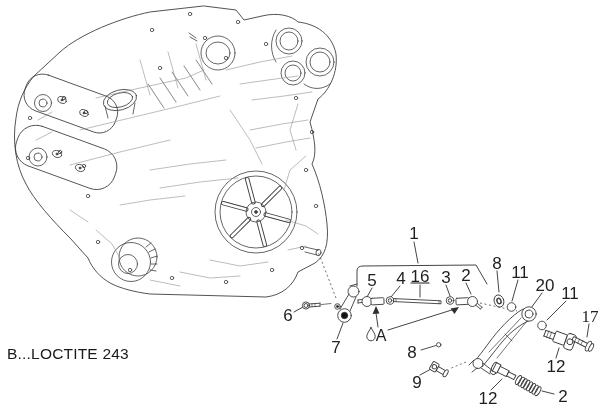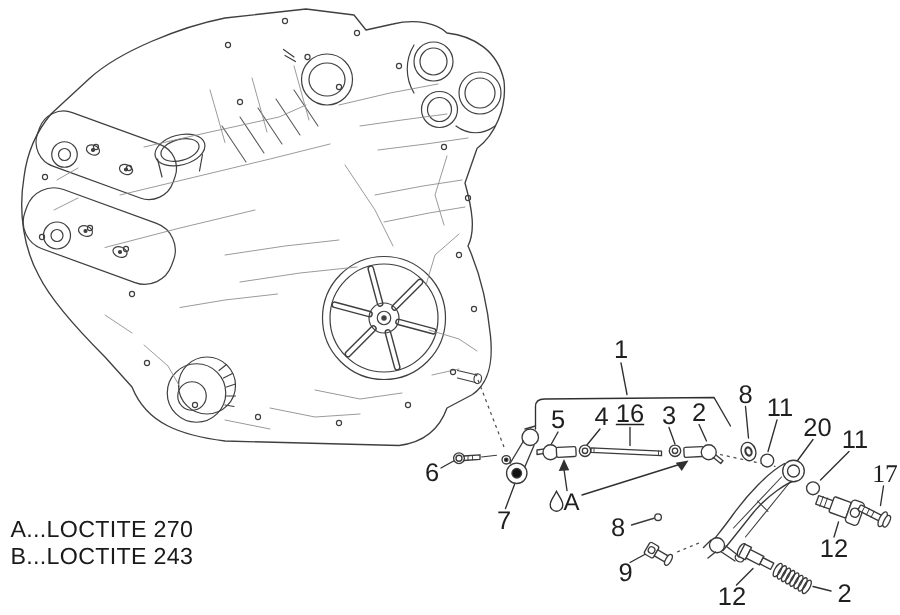--- a/index.html
+++ b/index.html
@@ -346,17 +346,16 @@
       <div class="callout" style="left: 545px; top: 285px;">20</div>
       <div class="callout" style="left: 563px; top: 396px;">2</div>
       <div class="callout" style="left: 497px; top: 263px;">8</div>
       <div class="callout" style="left: 420px; top: 276px; text-decoration: underline;">16</div>
       <div class="callout" style="left: 590px; top: 316px; font-family: Liberation Serif, serif;">17</div>
     </div>
 
   <div class="marker-a" style="left:381px;top:336px;">A</div>
 
   <div class="legend">
-    <div>A...LOCTITE 270</div>
     <div>B...LOCTITE 243</div>
   </div>
 
 </div>
 
 </body></html>

